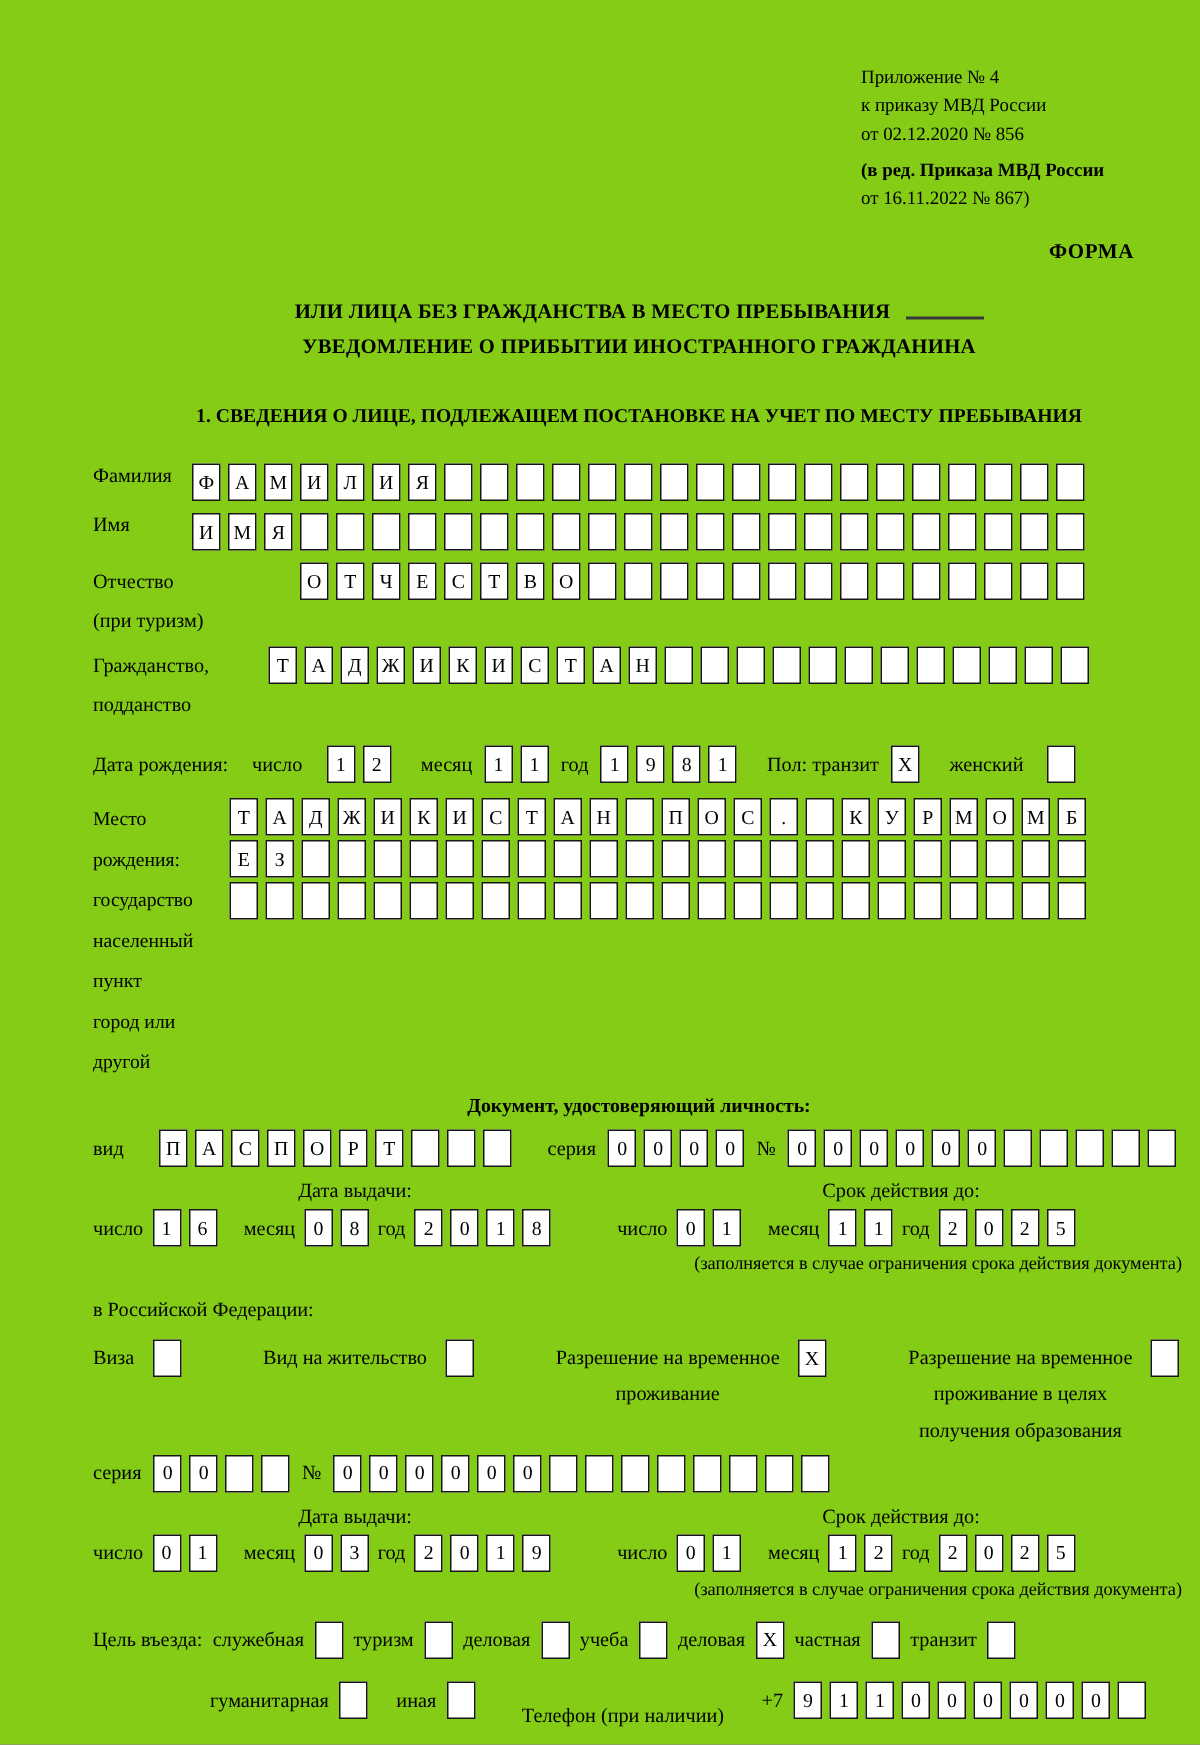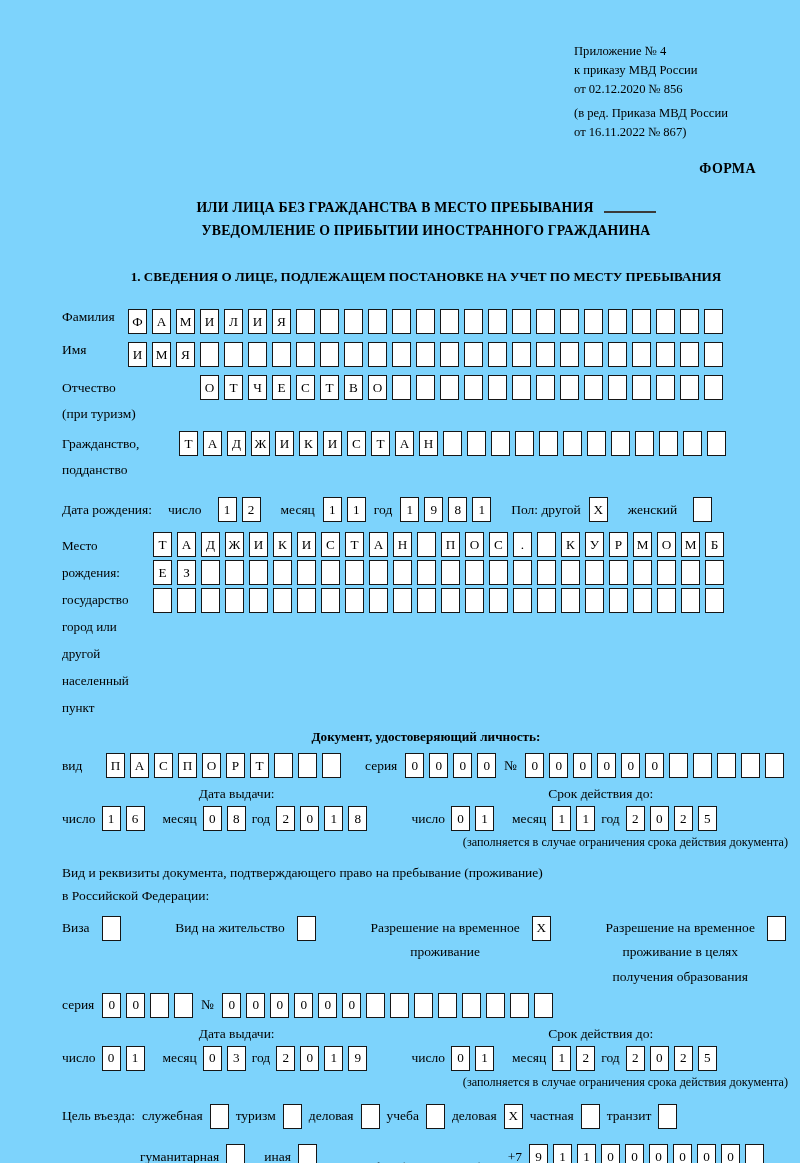--- a/index.html
+++ b/index.html
@@ -1,23 +1,23 @@
 <!DOCTYPE html>
 <html><head>
 <meta charset="utf-8">
 <style>
   html,body{margin:0;padding:0;background:#888;}
   .page{
-    width:800px;height:1163px;background:#7dd3fc;color:#000;
+    width:800px;height:1163px;background:#84cc16;color:#000;
     font-family:"Liberation Serif","DejaVu Serif",serif;
     font-size:13.5px;position:relative;box-sizing:border-box;
     padding:0 10px 0 62px;overflow:hidden;margin:0 auto;
   }
   .ref{margin:42px 24px 0 auto;width:192px;font-size:12.6px;line-height:1.5;}
-  .ref div:nth-child(4){margin-top:5px;}
+  .ref div:nth-child(4){margin-top:5px;font-weight:bold;}
   .forma{text-align:right;padding-right:34px;font-weight:bold;margin-top:20px;font-size:14px;letter-spacing:.4px;}
   .title{margin-top:20px;text-align:center;font-weight:bold;font-size:13.8px;line-height:1.65;letter-spacing:.2px;}
   .blank{display:inline-block;width:52px;border-bottom:2px solid #3a3a3a;height:.95em;margin-left:10px;}
   .sec-head{margin-top:26px;text-align:center;font-weight:bold;font-size:13.1px;}
   .row{display:flex;align-items:flex-start;margin-top:8px;}
   .lbl{flex:none;}
   .boxes{display:flex;gap:5px;flex:none;}
   .box{flex:none;width:19px;height:25px;border:1.6px solid #161616;display:flex;align-items:center;
        justify-content:center;font-size:13.2px;box-sizing:border-box;background:#fff;}
   .w66{width:66px;} .w138{width:138px;} .w117{width:117px;}
@@ -201,32 +201,32 @@
         <span class="box">1</span>
         <span class="box">1</span>
       </span>
     <span>год</span>
     <span class="boxes">
         <span class="box">1</span>
         <span class="box">9</span>
         <span class="box">8</span>
         <span class="box">1</span>
       </span>
-    <span class="sp-l">Пол: другой</span>
+    <span class="sp-l">Пол: транзит</span>
     <span class="box">X</span>
     <span class="sp-l">женский</span>
     <span class="box" style="margin-left:8px;"></span>
   </div>
 
   <div class="bp">
     <div class="bp-labels">
       <div>Место рождения:</div>
       <div>государство</div>
+      <div>населенный пункт</div>
       <div>город или другой</div>
-      <div>населенный пункт</div>
     </div>
     <div class="bp-rows">
       <span class="boxes">
           <span class="box">Т</span>
           <span class="box">А</span>
           <span class="box">Д</span>
           <span class="box">Ж</span>
           <span class="box">И</span>
           <span class="box">К</span>
           <span class="box">И</span>
@@ -384,21 +384,20 @@
             <span class="box">0</span>
             <span class="box">2</span>
             <span class="box">5</span>
           </span>
       </div>
     </div>
   </div>
   <div class="note">(заполняется в случае ограничения срока действия документа)</div>
 
   <div class="intro">
-    <div>Вид и реквизиты документа, подтверждающего право на пребывание (проживание)</div>
     <div>в Российской Федерации:</div>
   </div>
 
   <div class="opts">
     <div class="opt">
       <span class="opt-lines">Виза</span>
       <span class="box"></span>
     </div>
     <div class="opt">
       <span class="opt-lines">Вид на жительство</span>

